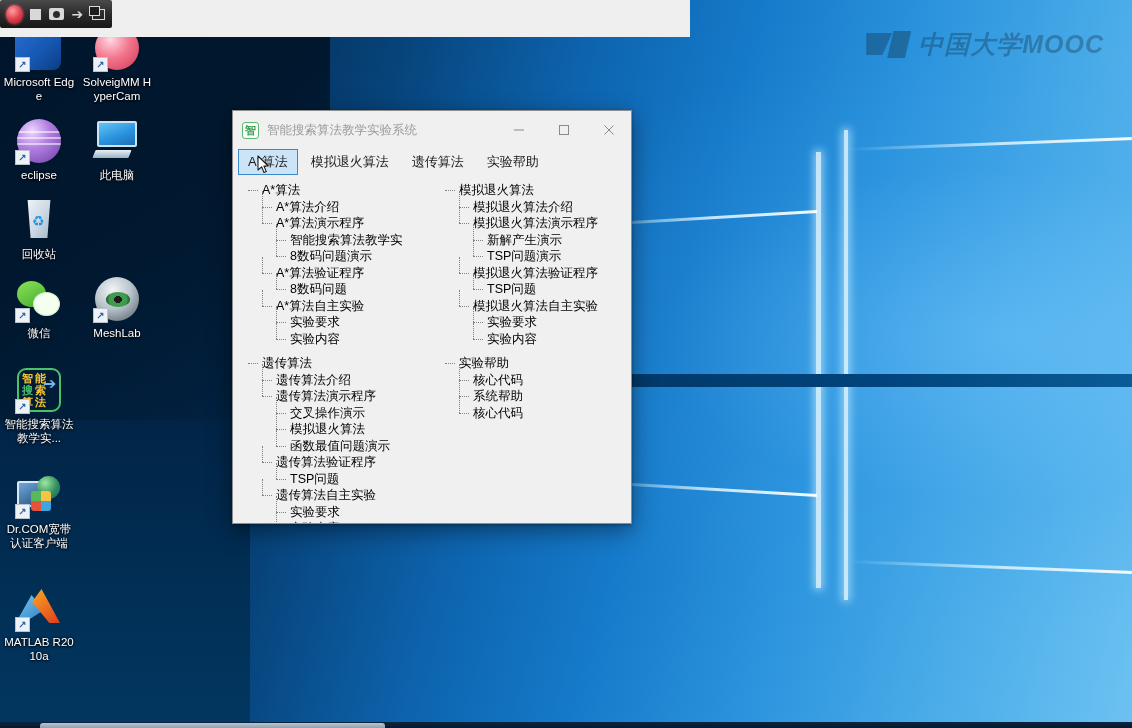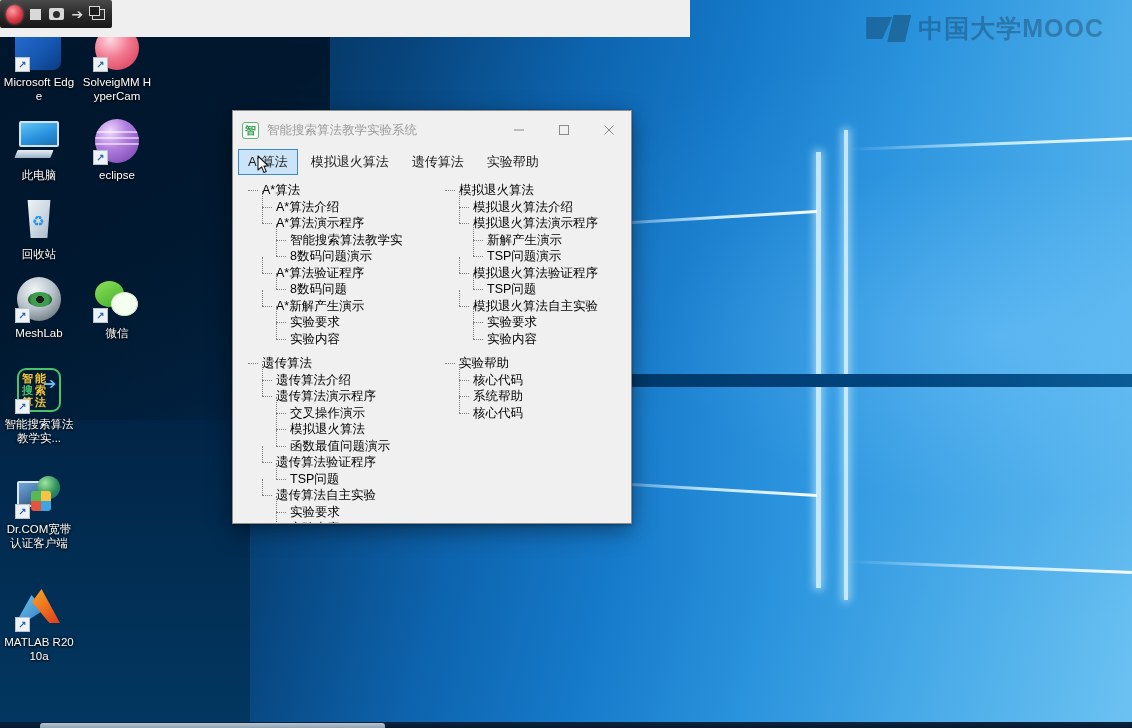--- a/index.html
+++ b/index.html
@@ -58,23 +58,23 @@
     box-shadow:0 0 3px rgba(255,120,130,0.8); }
   #rec-stop{ width:11px; height:11px; background:#d8d8d8; }
   #rec-cam{ width:15px; height:12px; background:#d8d8d8; border-radius:2px; position:relative; }
   #rec-cam:after{ content:""; position:absolute; left:4px; top:2.5px; width:7px; height:7px; border-radius:50%; background:#2b2b2b; }
   #rec-cursor{ font-size:14px; color:#d8d8d8; line-height:1; }
   #rec-win{ width:13px; height:11px; border:1.6px solid #d8d8d8; position:relative; }
   #rec-win:after{ content:""; position:absolute; left:-4px; top:-4px; width:9px; height:8px; border:1.6px solid #d8d8d8; background:#1d1d1d; }
 
   
   #mooc{
-    position:absolute; right:28px; top:12px; z-index:20;
+    position:absolute; right:28px; top:28px; z-index:20;
     display:flex; align-items:center; gap:6px;
-    opacity:0.30; pointer-events:none;
+    opacity:0.30; pointer-events:none;font-style:italic;
   }
   #mooc-mark{ width:46px; height:27px; position:relative; }
   #mooc-mark:before{
     content:""; position:absolute; left:0; top:2px; width:26px; height:22px;
     background:#0a1a2c; clip-path:polygon(0 0,100% 0,62% 100%,0 100%);
   }
   #mooc-mark:after{
     content:""; position:absolute; left:21px; top:0; width:24px; height:27px;
     background:#08161f; clip-path:polygon(26% 0,100% 0,74% 100%,0 100%);
   }
@@ -275,57 +275,57 @@
         <div class="ic-hyper"></div>
           <div class="shortcut"></div>
       </div>
       <div class="lbl">SolveigMM HyperCam</div>
     </div>
   </div>
 
   <div class="icon-row">
     <div class="dicon">
       <div class="glyph">
+        <div class="ic-eclipse"></div>
+          <div class="shortcut"></div>
+      </div>
+      <div class="lbl">eclipse</div>
+    </div>
+    <div class="dicon">
+      <div class="glyph">
         <div class="ic-pc-mon"></div>
           <div class="ic-pc-kb"></div>
       </div>
       <div class="lbl">此电脑</div>
     </div>
-    <div class="dicon">
-      <div class="glyph">
-        <div class="ic-eclipse"></div>
-          <div class="shortcut"></div>
-      </div>
-      <div class="lbl">eclipse</div>
-    </div>
   </div>
 
   <div class="icon-row">
     <div class="dicon">
       <div class="glyph">
         <div class="ic-bin"></div>
       </div>
       <div class="lbl">回收站</div>
     </div>
   </div>
 
   <div class="icon-row">
     <div class="dicon">
       <div class="glyph">
+        <div class="ic-wechat"></div>
+          <div class="shortcut"></div>
+      </div>
+      <div class="lbl">微信</div>
+    </div>
+    <div class="dicon">
+      <div class="glyph">
         <div class="ic-mesh"></div>
           <div class="shortcut"></div>
       </div>
       <div class="lbl">MeshLab</div>
-    </div>
-    <div class="dicon">
-      <div class="glyph">
-        <div class="ic-wechat"></div>
-          <div class="shortcut"></div>
-      </div>
-      <div class="lbl">微信</div>
     </div>
   </div>
 
   <div class="icon-row" style="margin-top:12px;">
     <div class="dicon">
       <div class="glyph">
         <div class="ic-smart">
           <span class="z1">智</span>
             <span class="z2">能</span>
           <span class="z3">搜</span>
@@ -421,21 +421,21 @@
   <div id="tree-area">
 
     <div class="tree-block" style="left:15px; top:5px;">
       <div class="tnode lvl1"><span class="dash"></span><span>A*算法</span></div>
       <div class="tnode lvl2"><span class="vline"></span><span class="dash"></span><span>A*算法介绍</span></div>
       <div class="tnode lvl2"><span class="vline"></span><span class="dash"></span><span>A*算法演示程序</span></div>
       <div class="tnode lvl3"><span class="vline"></span><span class="dash"></span><span>智能搜索算法教学实</span></div>
       <div class="tnode lvl3"><span class="vline"></span><span class="dash"></span><span>8数码问题演示</span></div>
       <div class="tnode lvl2"><span class="vline"></span><span class="dash"></span><span>A*算法验证程序</span></div>
       <div class="tnode lvl3"><span class="vline"></span><span class="dash"></span><span>8数码问题</span></div>
-      <div class="tnode lvl2"><span class="vline"></span><span class="dash"></span><span>A*新解产生演示</span></div>
+      <div class="tnode lvl2"><span class="vline"></span><span class="dash"></span><span>A*算法自主实验</span></div>
       <div class="tnode lvl3"><span class="vline"></span><span class="dash"></span><span>实验要求</span></div>
       <div class="tnode lvl3"><span class="vline"></span><span class="dash"></span><span>实验内容</span></div>
     </div>
 
     <div class="tree-block" style="left:212px; top:5px;">
       <div class="tnode lvl1"><span class="dash"></span><span>模拟退火算法</span></div>
       <div class="tnode lvl2"><span class="vline"></span><span class="dash"></span><span>模拟退火算法介绍</span></div>
       <div class="tnode lvl2"><span class="vline"></span><span class="dash"></span><span>模拟退火算法演示程序</span></div>
       <div class="tnode lvl3"><span class="vline"></span><span class="dash"></span><span>新解产生演示</span></div>
       <div class="tnode lvl3"><span class="vline"></span><span class="dash"></span><span>TSP问题演示</span></div>

